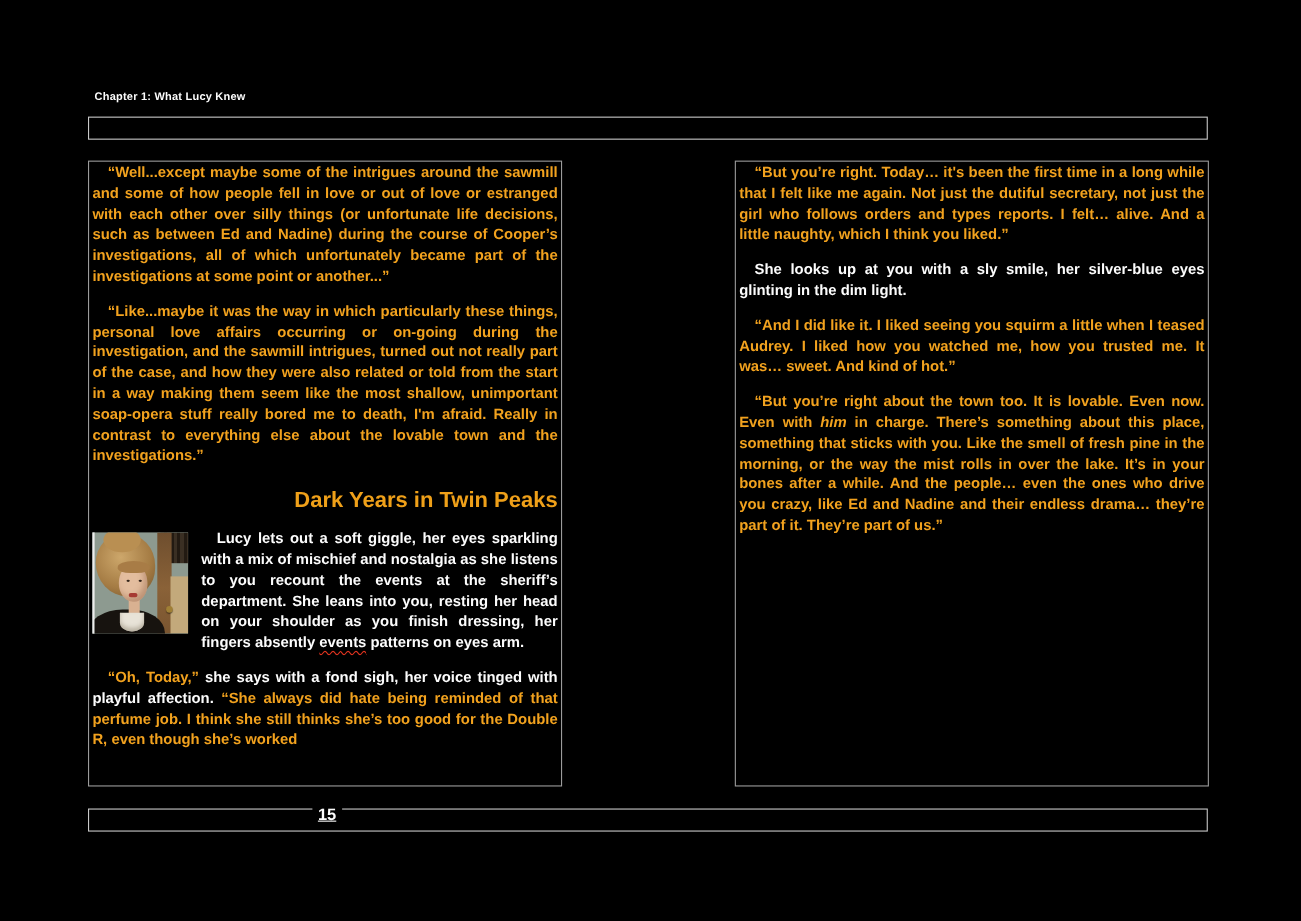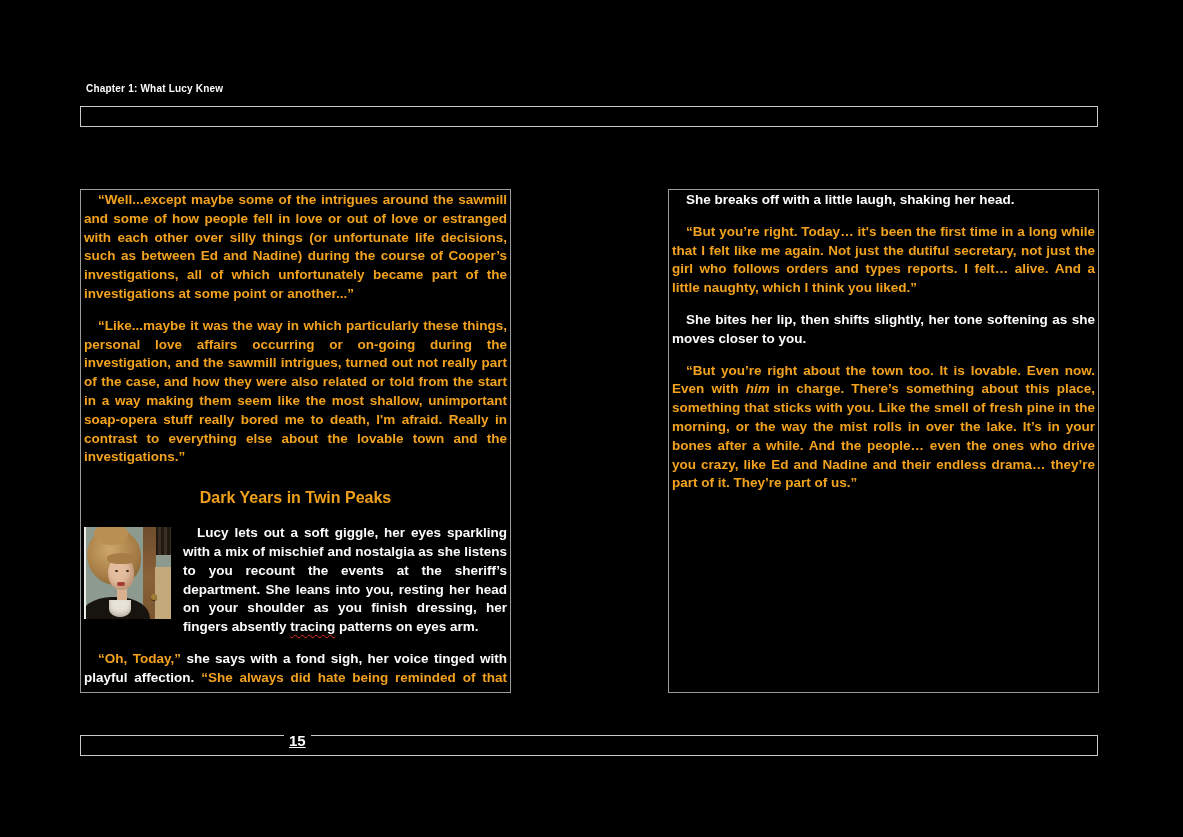--- a/index.html
+++ b/index.html
@@ -17,30 +17,29 @@
     font-size:10px; letter-spacing:.2px;
   }
   .header-rule {
     position:absolute; left:80px; top:106px;
     width:1016px; height:19px;
     border:1px solid var(--color-rule-border, #c9c9c9);
   }
 
   .column {
     position:absolute; top:146px;
-    width:431px; height:504px;
+    width:431px; height:569px;
     border:1px solid var(--color-frame-border, #9b9b9b);
     box-sizing:border-box;
     padding:1px 3px 0 3px;
     overflow:hidden;
     text-align:justify;
     hyphens:auto;
     font-size:13.5px; line-height:18.8px;
     color: var(--color-narration, #fcfcfc);
-    margin-top: 43px;
   }
   .column.left  { left:80px; }
   .column.right { left:668px; }
 
   .column p { margin:0; text-indent:14px; }
   .column p + p { margin-top:13px; }
   .column h2 + p { margin-top:0; }
   .column p.continued { text-indent:0; }
 
   .dialogue  { color: var(--color-dialogue, #f2a21e); }
@@ -50,23 +49,23 @@
   .misspelled {
     text-decoration-line: underline;
     text-decoration-style: wavy;
     text-decoration-color: var(--color-spellcheck-underline, #e0321e);
     text-decoration-thickness: 1px;
     text-underline-offset: 3px;
   }
 
   .column h2 {
     margin:20px 0 15px 0;
-    font-size:16px; line-height:22px;
+    font-size:20px; line-height:22px;
     color: var(--color-heading, #efa019);
-    text-align:center; text-indent:0;
+    text-align:right; text-indent:0;
   }
 
   
   .photo {
     float:left; display:block; position:relative;
     width:85px; height:92px;
     margin:3px 12px 16px 0;
     overflow:hidden;
     background:#8d9a90;
     border-left:2px solid #ececec;
@@ -135,31 +134,31 @@
       <span class="ph-neck"></span>
       <span class="ph-collar"></span>
       <span class="ph-hair"></span>
       <span class="ph-hair2"></span>
       <span class="ph-face"></span>
       <span class="ph-bangs"></span>
       <span class="ph-eye l"></span>
       <span class="ph-eye r"></span>
       <span class="ph-lips"></span>
     </span>
-    <span>Lucy lets out a soft giggle, her eyes sparkling with a mix of mischief and nostalgia as she listens to you recount the events at the sheriff’s department. She leans into you, resting her head on your shoulder as you finish dressing, her fingers absently </span><span class="misspelled">tracing</span><span> patterns on eyes arm.</span>
+    <span>Lucy lets out a soft giggle, her eyes sparkling with a mix of mischief and nostalgia as she listens to you recount the events at the sheriff’s department. She leans into you, resting her head on your shoulder as you finish dressing, her fingers absently </span><span class="misspelled">events</span><span> patterns on eyes arm.</span>
   </p>
   <p>
     <span class="dialogue">“Oh, Today,”</span><span class="narration"> she says with a fond sigh, her voice tinged with playful affection. </span><span class="dialogue">“She always did hate being reminded of that perfume job. I think she still thinks she’s too good for the Double R, even though she’s worked</span>
   </p>
 </div>
 
 <div class="column right">
-  <p class="narration">She breaks off with a little laugh, shaking her head.</p>
   <p class="dialogue">“But you’re right. Today… it's been the first time in a long while that I felt like me again. Not just the dutiful secretary, not just the girl who follows orders and types reports. I felt… alive. And a little naughty, which I think you liked.”</p>
-  <p class="narration">She bites her lip, then shifts slightly, her tone softening as she moves closer to you.</p>
+  <p class="narration">She looks up at you with a sly smile, her silver-blue eyes glinting in the dim light.</p>
+  <p class="dialogue">“And I did like it. I liked seeing you squirm a little when I teased Audrey. I liked how you watched me, how you trusted me. It was… sweet. And kind of hot.”</p>
   <p class="dialogue">
     <span>“But you’re right about the town too. It is lovable. Even now. Even with </span><span class="em">him</span><span> in charge. There’s something about this place, something that sticks with you. Like the smell of fresh pine in the morning, or the way the mist rolls in over the lake. It’s in your bones after a while. And the people… even the ones who drive you crazy, like Ed and Nadine and their endless drama… they’re part of it. They’re part of us.”</span>
   </p>
 </div>
 
 <div class="footer-rule">
   <span class="page-number">15</span>
 </div>
 
 </body></html>

